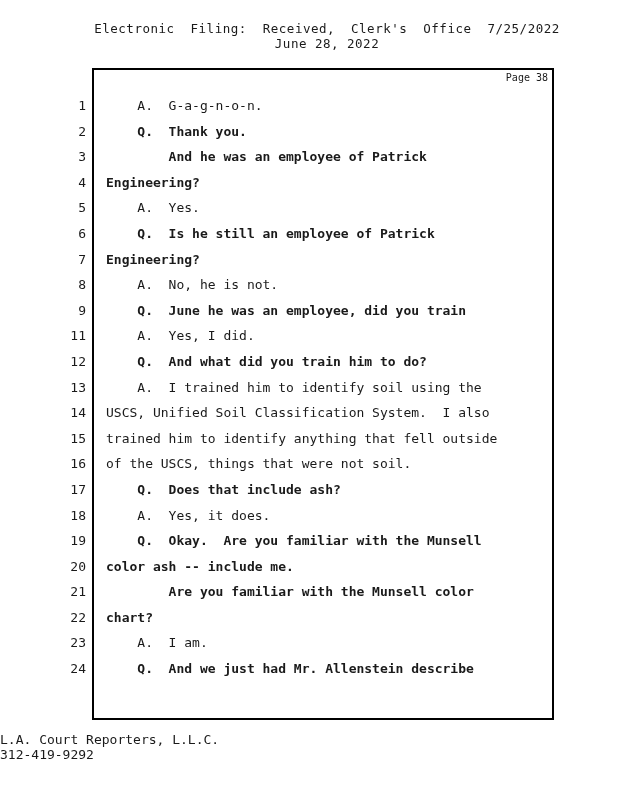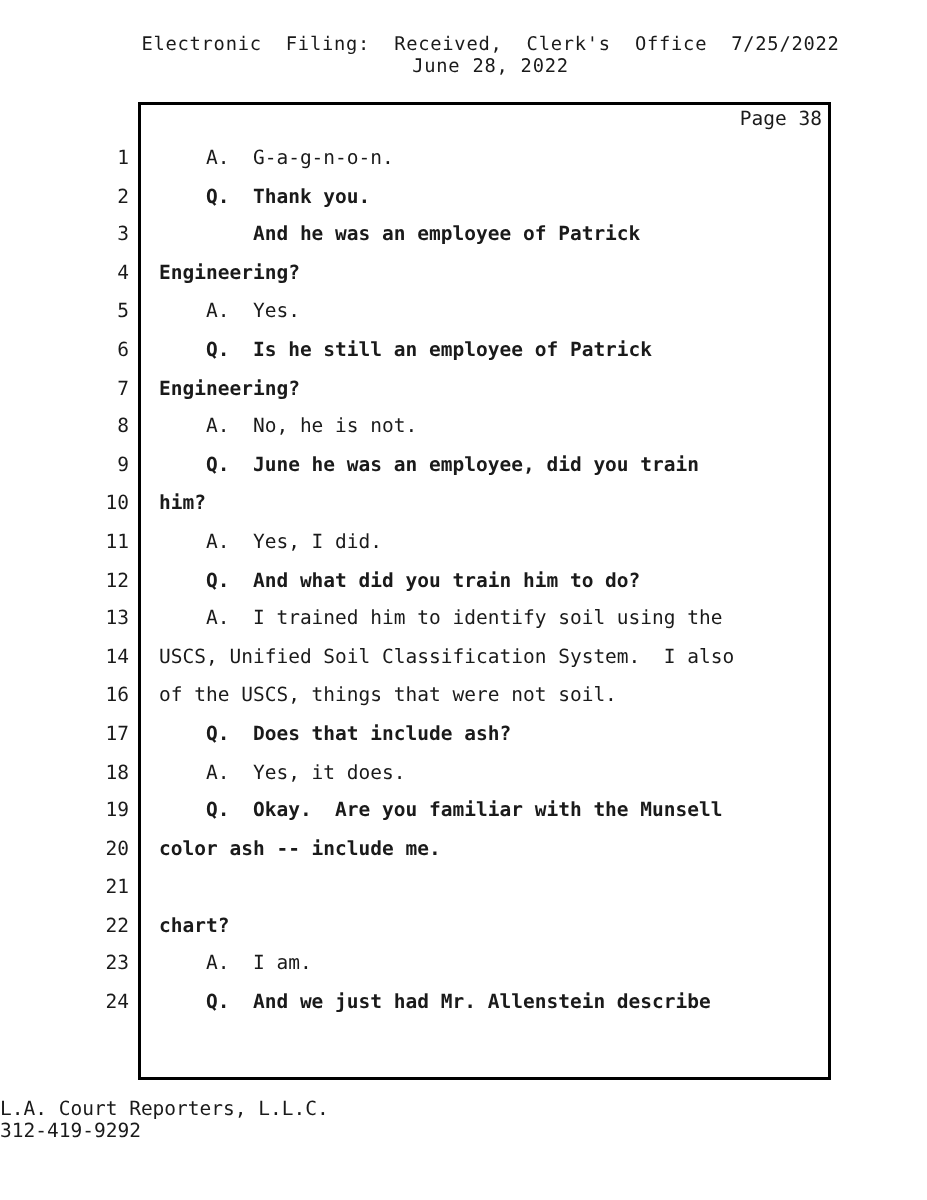--- a/index.html
+++ b/index.html
@@ -36,21 +36,21 @@
     width: 462px;
     height: 652px;
     border: 2px solid #000000;
     box-sizing: border-box;
     background: transparent;
   }
   .page-label {
     position: absolute;
     top: 72px;
     right: 70px;
-    font-size: 13px;
+    font-size: 10px;
   }
   .lines {
     position: absolute;
     top: 93px;
     left: 0;
     width: 560px;
   }
   .t-row {
     display: flex;
     height: 25.6px;
@@ -125,38 +125,38 @@
       </div>
       <div class="t-row">
         <div class="t-num">8</div>
         <div class="t-text">    A.  No, he is not.</div>
       </div>
       <div class="t-row">
         <div class="t-num">9</div>
         <div class="t-text bold">    Q.  June he was an employee, did you train</div>
       </div>
       <div class="t-row">
-        <div class="t-num">10</div>
-        <div class="t-text bold">him?</div>
-      </div>
-      <div class="t-row">
         <div class="t-num">11</div>
         <div class="t-text">    A.  Yes, I did.</div>
       </div>
       <div class="t-row">
         <div class="t-num">12</div>
         <div class="t-text bold">    Q.  And what did you train him to do?</div>
       </div>
       <div class="t-row">
         <div class="t-num">13</div>
         <div class="t-text">    A.  I trained him to identify soil using the</div>
       </div>
       <div class="t-row">
         <div class="t-num">14</div>
         <div class="t-text">USCS, Unified Soil Classification System.  I also</div>
+      </div>
+      <div class="t-row">
+        <div class="t-num">15</div>
+        <div class="t-text">trained him to identify anything that fell outside</div>
       </div>
       <div class="t-row">
         <div class="t-num">16</div>
         <div class="t-text">of the USCS, things that were not soil.</div>
       </div>
       <div class="t-row">
         <div class="t-num">17</div>
         <div class="t-text bold">    Q.  Does that include ash?</div>
       </div>
       <div class="t-row">
@@ -166,20 +166,21 @@
       <div class="t-row">
         <div class="t-num">19</div>
         <div class="t-text bold">    Q.  Okay.  Are you familiar with the Munsell</div>
       </div>
       <div class="t-row">
         <div class="t-num">20</div>
         <div class="t-text bold">color ash -- include me.</div>
       </div>
       <div class="t-row">
         <div class="t-num">21</div>
+        <div class="t-text bold">        Are you familiar with the Munsell color</div>
       </div>
       <div class="t-row">
         <div class="t-num">22</div>
         <div class="t-text bold">chart?</div>
       </div>
       <div class="t-row">
         <div class="t-num">23</div>
         <div class="t-text">    A.  I am.</div>
       </div>
       <div class="t-row">

